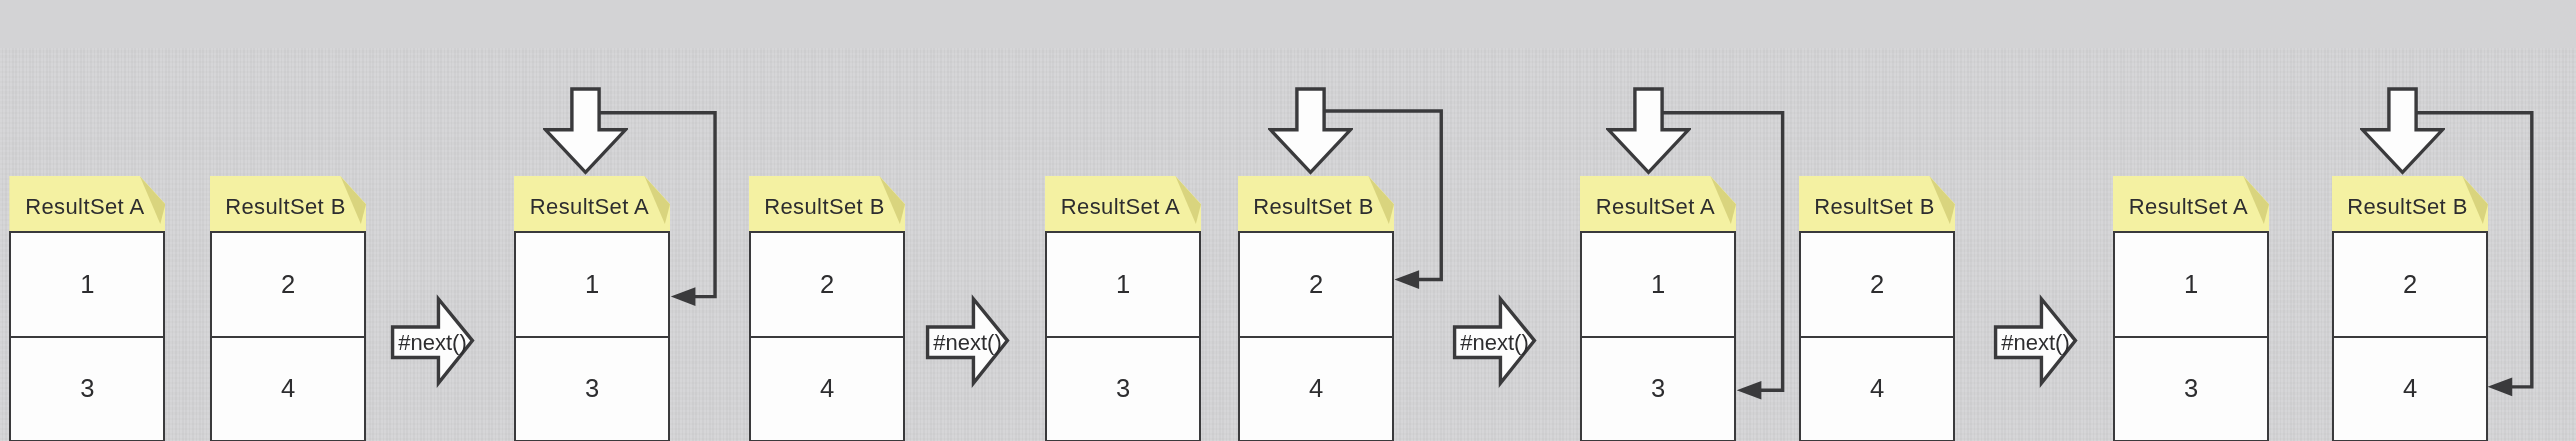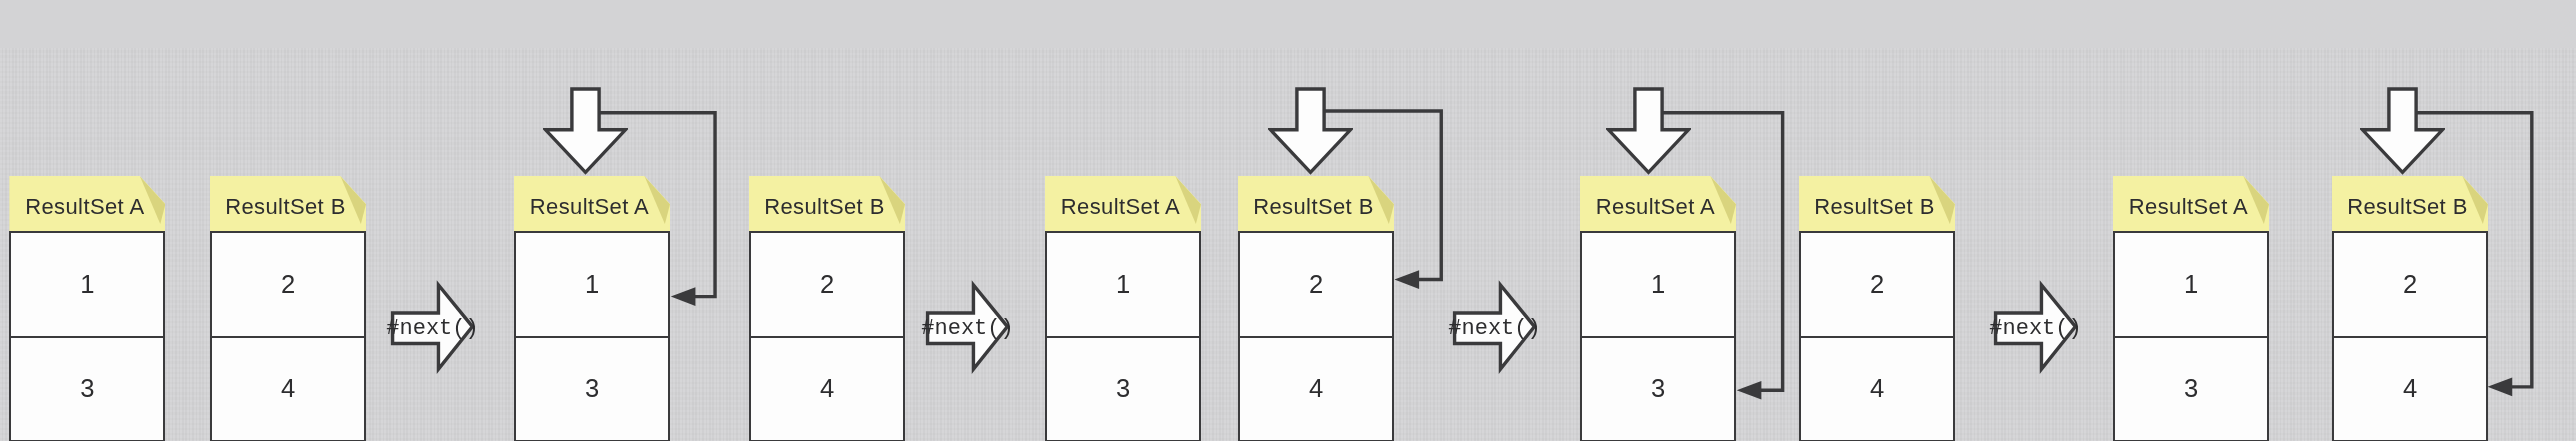--- a/index.html
+++ b/index.html
@@ -45,21 +45,21 @@
     border:2.6px solid #3a3a3c;
     display:flex;flex-direction:column;
   }
   .cell{
     flex:1 1 0;
     display:flex;align-items:center;justify-content:center;
     font-size:25.6px;color:#2d2d2f;
   }
   .cell.row2{border-top:2.6px solid #3a3a3c;}
   .down-arrow{position:absolute;top:39px;width:85px;height:89px;}
-  .next-arrow{position:absolute;top:231px;width:85px;height:96px;font-family:Liberation Mono, monospace;}
+  .next-arrow{position:absolute;top:245px;width:85px;height:96px;}
   .next-label{
     position:absolute;left:0;top:34px;width:85px;height:31px;
     display:flex;align-items:center;justify-content:center;
     font-size:22px;color:#2d2d2f;white-space:nowrap;
   }
   #connector-overlay{
     position:absolute;left:0;top:0;width:2576px;height:441px;
     pointer-events:none;
   }
   .conn{fill:none;stroke:#3a3a3c;stroke-width:4;}

